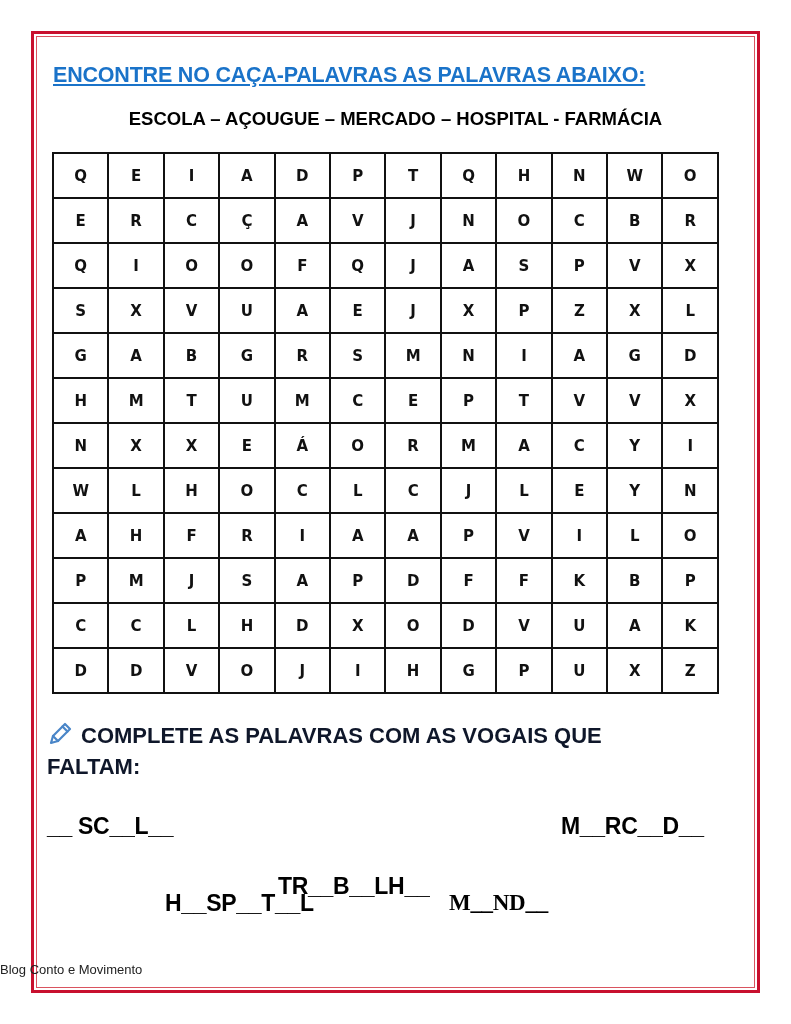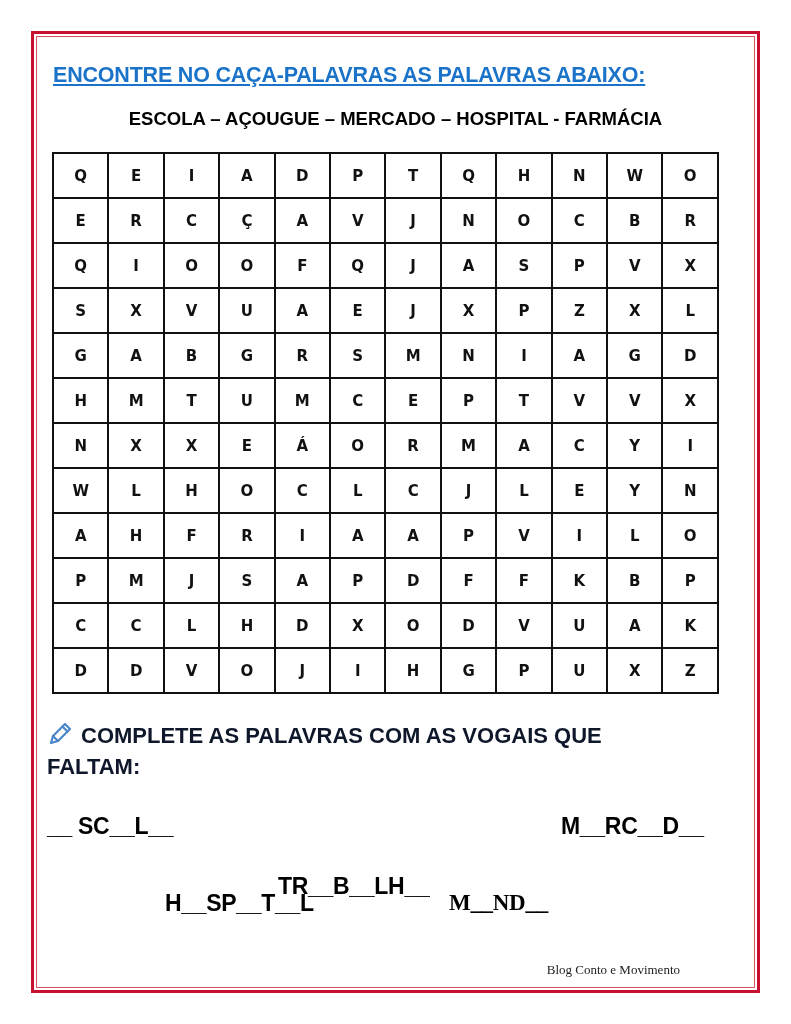--- a/index.html
+++ b/index.html
@@ -6,21 +6,21 @@
   body { width:791px; height:1024px; position:relative; overflow:hidden; font-family:"Liberation Sans", sans-serif; }
   .frame-outer { position:absolute; left:31px; top:31px; width:729px; height:962px; border:3px solid #c8102e; box-sizing:border-box; }
   .frame-inner { position:absolute; left:36px; top:36px; width:719px; height:952px; border:1px solid #d9535f; box-sizing:border-box; }
   .title { position:absolute; left:53px; top:63px; font-size:21.5px; font-weight:bold; color:#1a73c9; letter-spacing:-0.2px; white-space:nowrap;text-decoration:underline; }
   .wordlist { position:absolute; left:0; width:791px; top:108px; text-align:center; font-size:18.5px; font-weight:bold; color:#000; padding-left:0px; white-space:nowrap; }
   .grid { position:absolute; left:52px; top:152px; width:667px; height:542px; border-collapse:collapse; table-layout:fixed; }
   .grid td { border:2px solid #111; text-align:center; vertical-align:middle; font-size:15px; font-weight:bold; color:#111; padding:0; font-family:"DejaVu Sans", sans-serif; }
   .section2 { position:absolute; left:47px; top:720px; width:640px; font-size:22px; font-weight:bold; color:#0f172a; line-height:31px; }
   .pencil { display:inline-block; width:26px; height:26px; vertical-align:-4px; margin-right:8px; }
   .fill { position:absolute; font-size:23px; font-weight:bold; color:#000; white-space:nowrap; letter-spacing:-0.3px; }
-  .footer { position:absolute; left:0; width:680px; top:962px; text-align:right; font-family:Liberation Serif, serif; font-size:13px; color:#222; }
+  .footer { position:absolute; left:0; width:680px; top:962px; text-align:left; font-family:Liberation Sans, sans-serif; font-size:13px; color:#222; }
 </style>
 </head>
 <body>
 
 <div class="frame-outer"></div>
 <div class="frame-inner"></div>
 
 <div class="title">ENCONTRE NO CAÇA-PALAVRAS AS PALAVRAS ABAIXO:</div>
 <div class="wordlist">ESCOLA – AÇOUGUE – MERCADO – HOSPITAL - FARMÁCIA</div>
 

